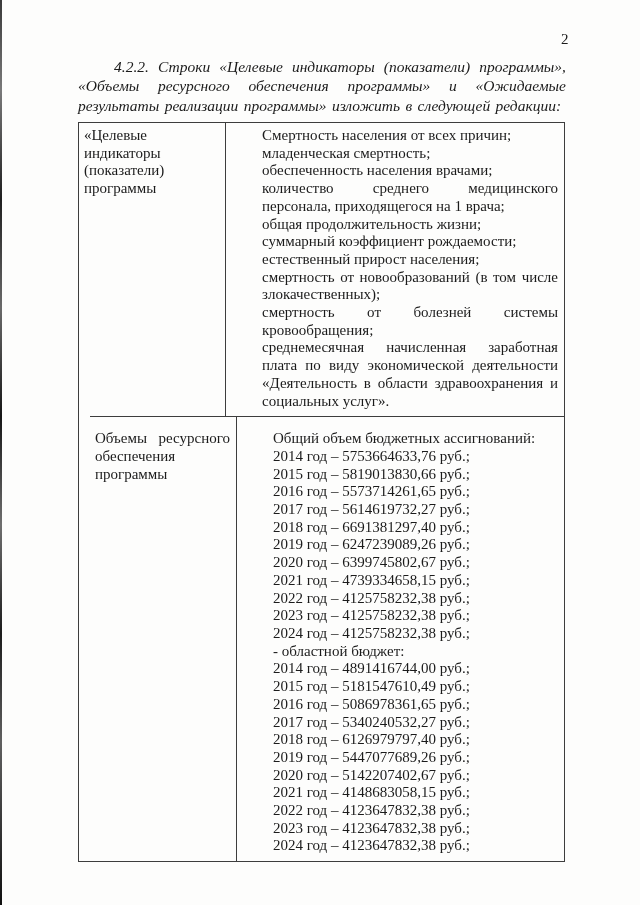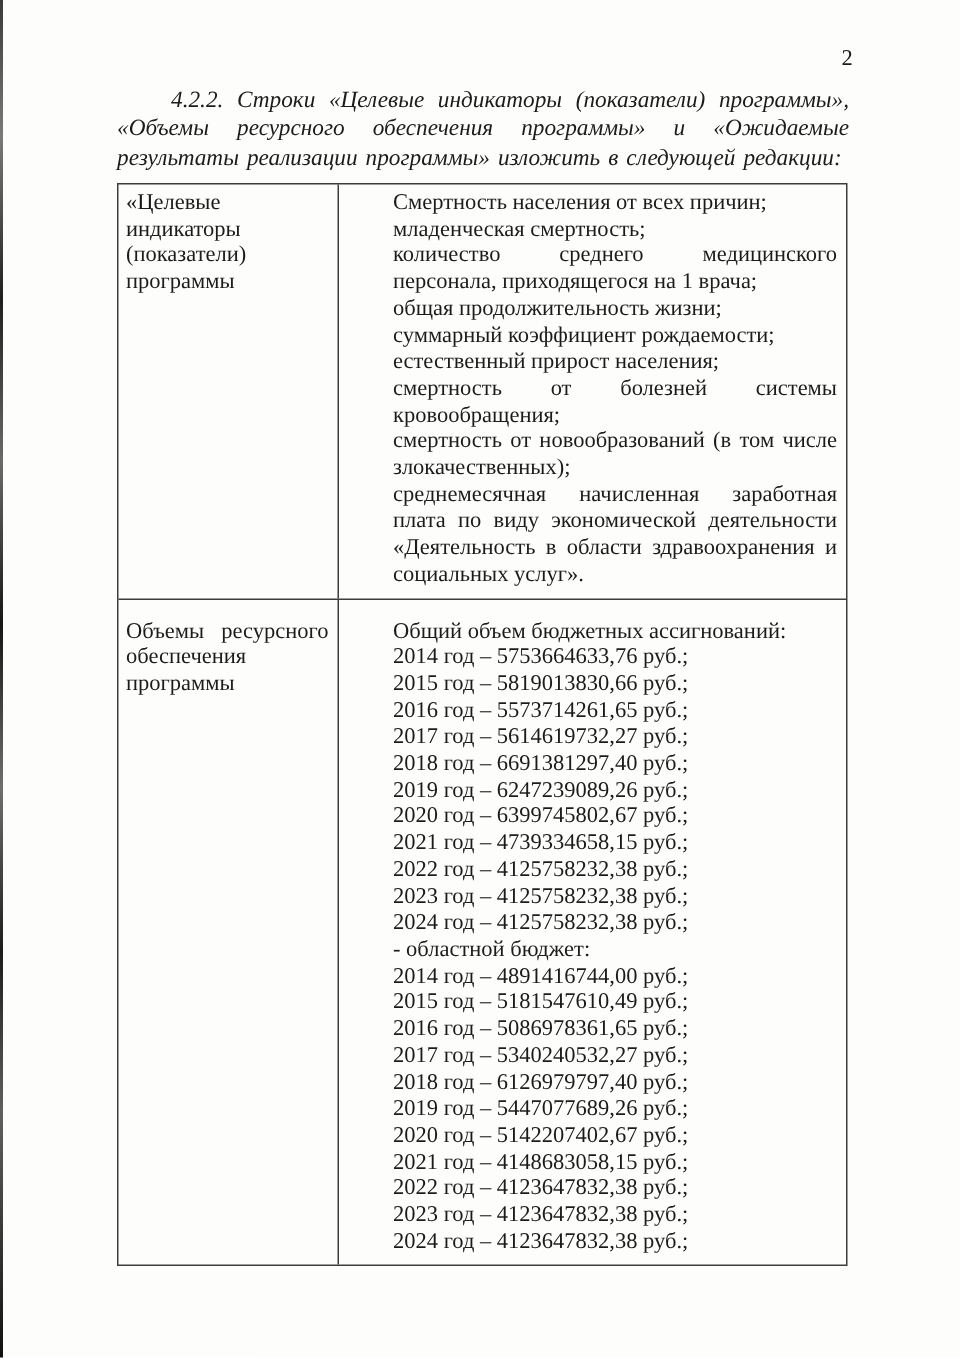--- a/index.html
+++ b/index.html
@@ -35,21 +35,21 @@
   .doc-table {
     position: absolute; top: 122px; left: 78px;
     width: 487px;
     border: 1px solid #3d3d3d;
     font-family: Liberation Serif, serif;
   }
   .t-row {
     display: grid;
     grid-template-columns: 146px 1fr;
   }
-  .t-row + .t-row { border-top: 1px solid #3d3d3d; }
+  .t-row + .t-row { border-top: 1px solid #3d3d3d; margin-left: 11px; }
   .t-row-1 { min-height: 266px; }
   .t-row-2 { min-height: 437px; }
   .t-cell {
     font-size: 15px; line-height: 17.7px;
     text-align: justify;
     padding: 4px 6px 6px 5px;
   }
   .t-cell + .t-cell { border-left: 1px solid #3d3d3d; padding-left: 36px; }
   .t-row-2 .t-cell { padding-top: 13px; }
   .cell-line { text-align: justify; }
@@ -62,26 +62,27 @@
 <div class="page-number">2</div>
 
 <p class="intro">4.2.2. Строки «Целевые индикаторы (показатели) программы», «Объемы ресурсного обеспечения программы» и «Ожидаемые результаты реализации программы» изложить в следующей редакции:</p>
 
 <div class="doc-table">
   <div class="t-row t-row-1">
     <div class="t-cell">«Целевые индикаторы (показатели) программы</div>
     <div class="t-cell">
         <div class="cell-line">Смертность населения от всех причин;</div>
         <div class="cell-line">младенческая смертность;</div>
+        <div class="cell-line">обеспеченность населения врачами;</div>
         <div class="cell-line">количество среднего медицинского персонала, приходящегося на 1 врача;</div>
         <div class="cell-line">общая продолжительность жизни;</div>
         <div class="cell-line">суммарный коэффициент рождаемости;</div>
         <div class="cell-line">естественный прирост населения;</div>
+        <div class="cell-line">смертность от новообразований (в том числе злокачественных);</div>
         <div class="cell-line">смертность от болезней системы кровообращения;</div>
-        <div class="cell-line">смертность от новообразований (в том числе злокачественных);</div>
         <div class="cell-line">среднемесячная начисленная заработная плата по виду экономической деятельности «Деятельность в области здравоохранения и социальных услуг».</div>
       </div>
   </div>
   <div class="t-row t-row-2">
     <div class="t-cell">Объемы ресурсного обеспечения программы</div>
     <div class="t-cell">
         <div class="cell-line">Общий объем бюджетных ассигнований:</div>
         <div class="cell-line">2014 год – 5753664633,76 руб.;</div>
         <div class="cell-line">2015 год – 5819013830,66 руб.;</div>
         <div class="cell-line">2016 год – 5573714261,65 руб.;</div>

